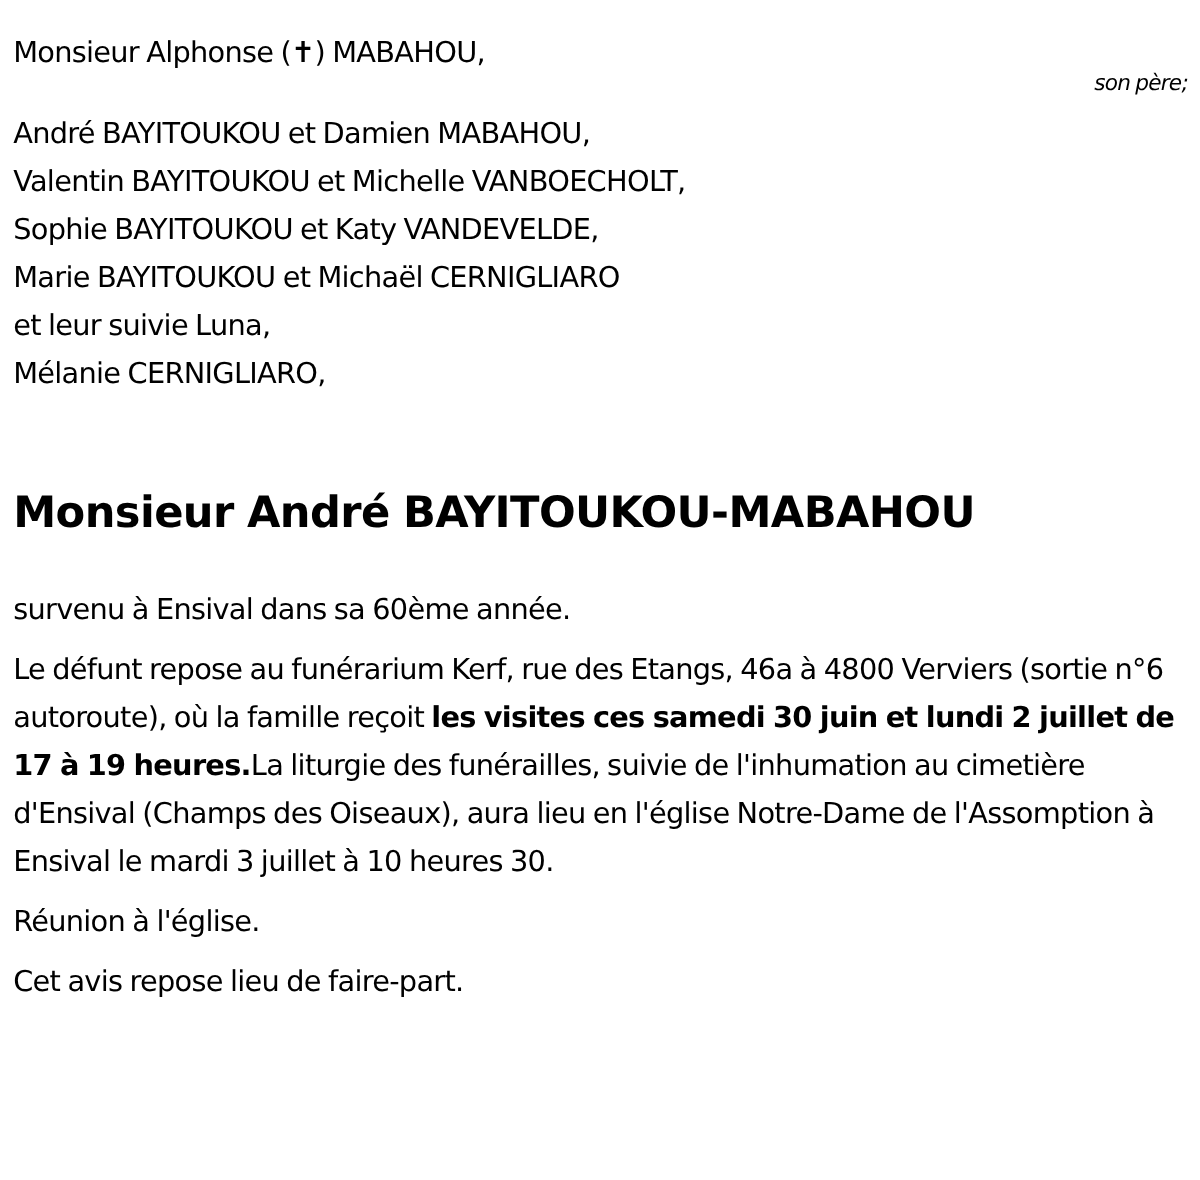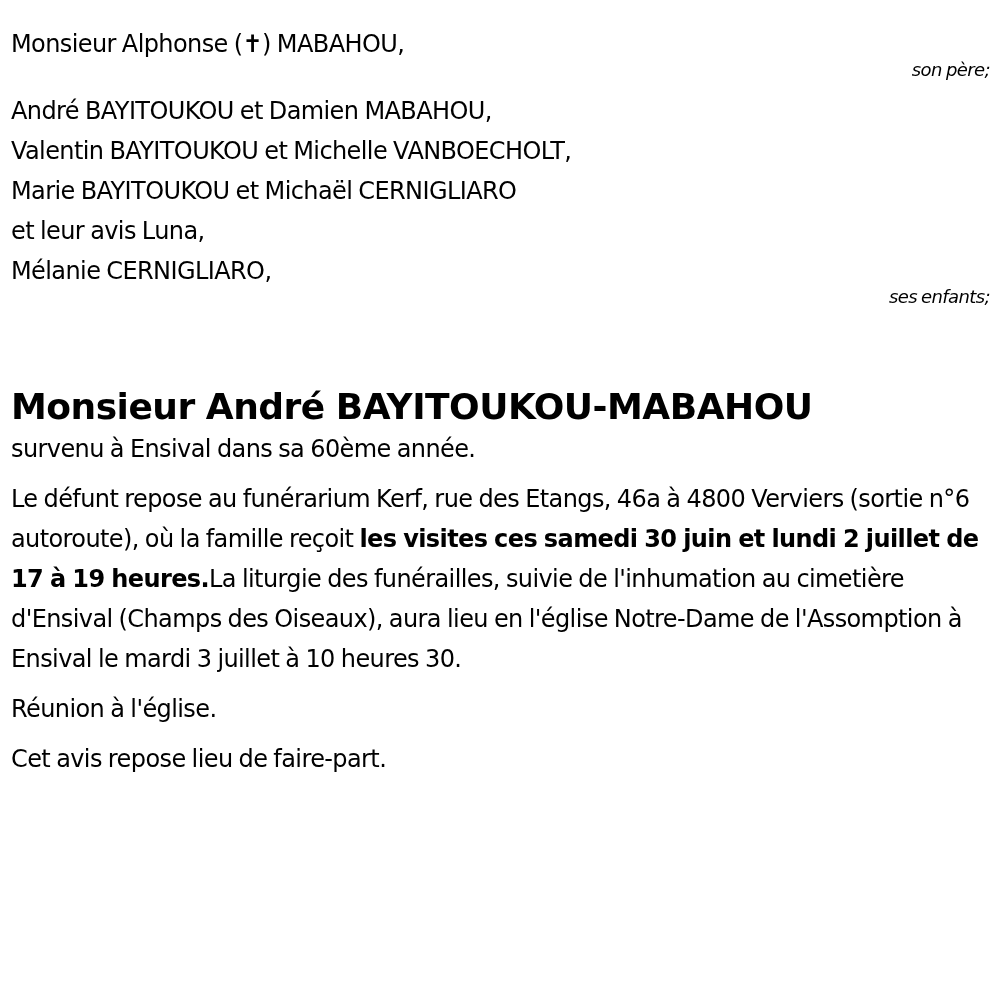--- a/index.html
+++ b/index.html
@@ -35,44 +35,45 @@
       padding-right: 0;
     }
     .role-father { margin-top: -7px; }
     .role-children { margin-top: -7px; }
     .deceased {
       font-weight: bold;
       font-size: 36px;
       letter-spacing: -0.5px;
       line-height: 44px;
       margin-top: 33px;
+      margin-bottom: 38px;
     }
     .para {
       line-height: 40px;
       margin: 0 0 10px 0;
     }
     .para b { font-weight: bold; }
     .spacer { height: 42px; }
   </style>
 </head>
 <body>
 
 <div class="page">
 
   <div class="line" style="margin-top:24px;">Monsieur Alphonse (✝) MABAHOU,</div>
   <div class="role role-father">son père;</div>
 
   <div style="margin-top:8px;">
     <div class="line">André BAYITOUKOU et Damien MABAHOU,</div>
     <div class="line">Valentin BAYITOUKOU et Michelle VANBOECHOLT,</div>
+    <div class="line">Sophie BAYITOUKOU et Katy VANDEVELDE,</div>
     <div class="line">Marie BAYITOUKOU et Michaël CERNIGLIARO</div>
-    <div class="line">et leur avis Luna,</div>
+    <div class="line">et leur suivie Luna,</div>
     <div class="line">Mélanie CERNIGLIARO,</div>
   </div>
-  <div class="role role-children">ses enfants;</div>
 
 
   <div class="spacer"></div>
 
 
   <div class="deceased">Monsieur André BAYITOUKOU-MABAHOU</div>
 
   <div class="para">survenu à Ensival dans sa 60ème année.</div>
 
   <div class="para"><span>Le défunt repose au funérarium Kerf, rue des Etangs, 46a à 4800 Verviers (sortie n°6 autoroute), où la famille reçoit </span><b>les visites ces samedi 30 juin et lundi 2 juillet de 17 à 19 heures.</b><span>La liturgie des funérailles, suivie de l'inhumation au cimetière d'Ensival (Champs des Oiseaux), aura lieu en l'église Notre-Dame de l'Assomption à Ensival le mardi 3 juillet à 10 heures 30.</span></div>

